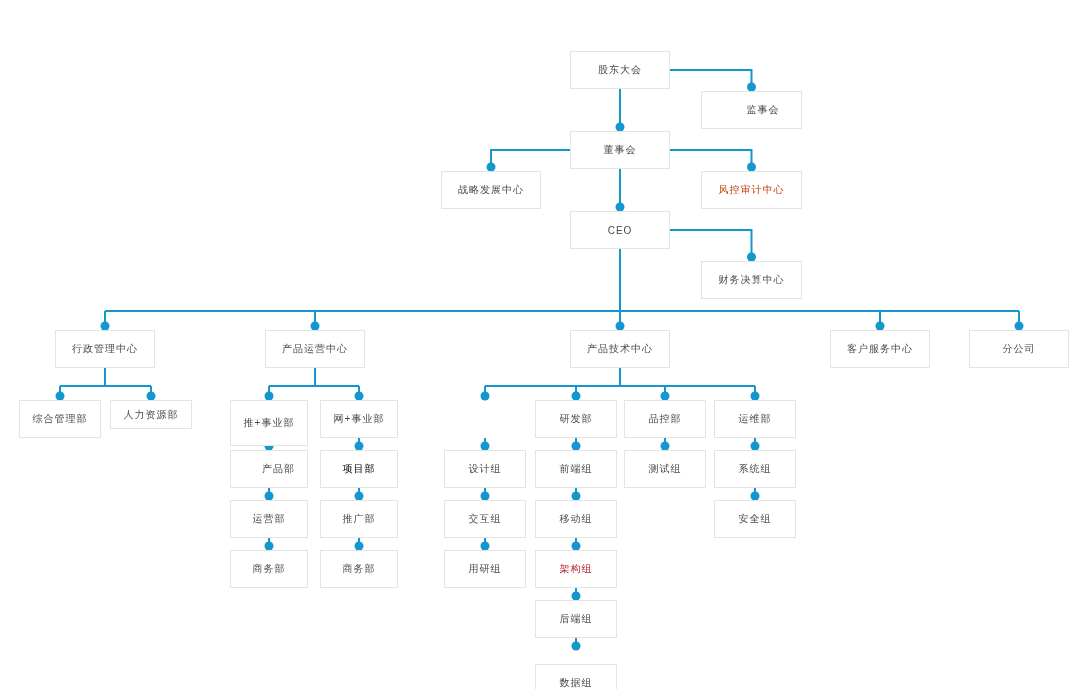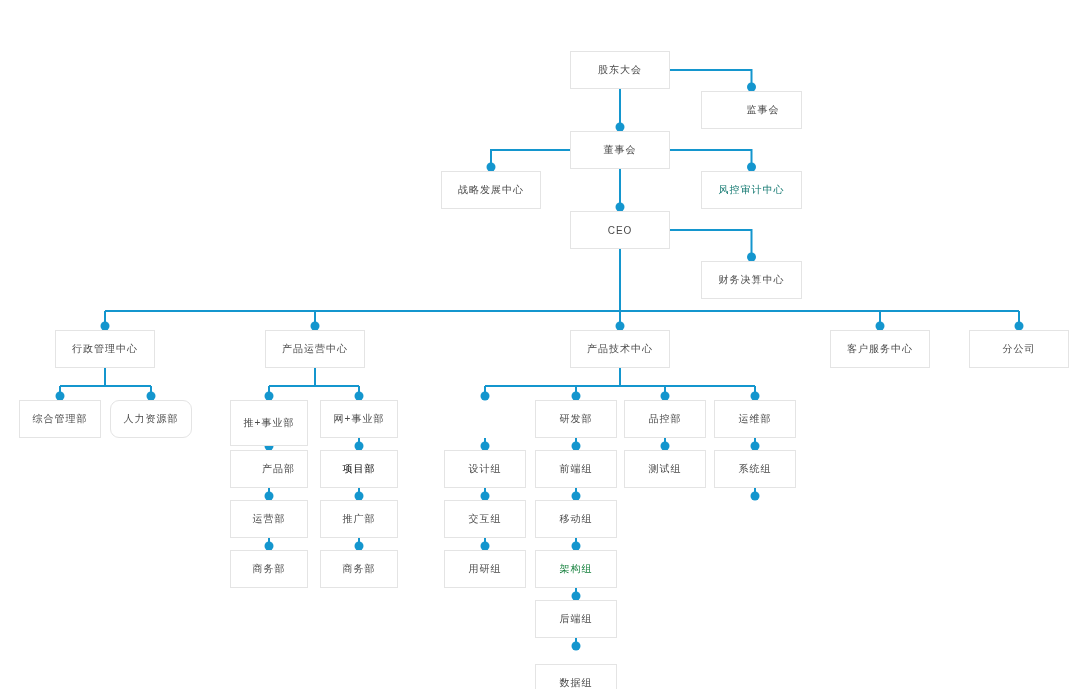--- a/index.html
+++ b/index.html
@@ -141,21 +141,21 @@
       </div>
       <div class="node" style="left: 701px; top: 91px; width: 101px; height: 38px; background: rgb(255, 255, 255); border-color: rgb(228, 228, 228); color: rgb(74, 74, 74); padding-left: 23px;">
         <span>监事会</span>
       </div>
       <div class="node" style="left: 570px; top: 131px; width: 100px; height: 38px; background: rgb(255, 255, 255); border-color: rgb(228, 228, 228); color: rgb(74, 74, 74);">
         <span>董事会</span>
       </div>
       <div class="node" style="left: 441px; top: 171px; width: 100px; height: 38px; background: rgb(255, 255, 255); border-color: rgb(228, 228, 228); color: rgb(74, 74, 74);">
         <span>战略发展中心</span>
       </div>
-      <div class="node" style="left: 701px; top: 171px; width: 101px; height: 38px; background: rgb(255, 255, 255); border-color: rgb(228, 228, 228); color: #0f766e;">
+      <div class="node" style="left: 701px; top: 171px; width: 101px; height: 38px; background: rgb(255, 255, 255); border-color: rgb(228, 228, 228); color: #c2410c;">
         <span>风控审计中心</span>
       </div>
       <div class="node" style="left: 570px; top: 211px; width: 100px; height: 38px; background: rgb(255, 255, 255); border-color: rgb(228, 228, 228); color: rgb(74, 74, 74);">
         <span>CEO</span>
       </div>
       <div class="node" style="left: 701px; top: 261px; width: 101px; height: 38px; background: rgb(255, 255, 255); border-color: rgb(228, 228, 228); color: rgb(74, 74, 74);">
         <span>财务决算中心</span>
       </div>
       <div class="node" style="left: 55px; top: 330px; width: 100px; height: 38px; background: rgb(255, 255, 255); border-color: rgb(228, 228, 228); color: rgb(74, 74, 74);">
         <span>行政管理中心</span>
@@ -168,21 +168,21 @@
       </div>
       <div class="node" style="left: 830px; top: 330px; width: 100px; height: 38px; background: rgb(255, 255, 255); border-color: rgb(228, 228, 228); color: rgb(74, 74, 74);">
         <span>客户服务中心</span>
       </div>
       <div class="node" style="left: 969px; top: 330px; width: 100px; height: 38px; background: rgb(255, 255, 255); border-color: rgb(228, 228, 228); color: rgb(74, 74, 74);">
         <span>分公司</span>
       </div>
       <div class="node" style="left: 19px; top: 400px; width: 82px; height: 38px; background: rgb(255, 255, 255); border-color: rgb(228, 228, 228); color: rgb(74, 74, 74);">
         <span>综合管理部</span>
       </div>
-      <div class="node" style="left: 110px; top: 400px; width: 82px; height: 38px; background: rgb(255, 255, 255); border-color: rgb(228, 228, 228); color: rgb(74, 74, 74); border-radius: 9px;">
+      <div class="node" style="left: 110px; top: 400px; width: 82px; height: 29px; background: rgb(255, 255, 255); border-color: rgb(228, 228, 228); color: rgb(74, 74, 74);">
         <span>人力资源部</span>
       </div>
       <div class="node" style="left: 230px; top: 400px; width: 78px; height: 46px; background: rgb(255, 255, 255); border-color: rgb(228, 228, 228); color: rgb(74, 74, 74);">
         <span>推+事业部</span>
       </div>
       <div class="node" style="left: 230px; top: 450px; width: 78px; height: 38px; background: rgb(255, 255, 255); border-color: rgb(228, 228, 228); color: rgb(74, 74, 74); padding-left: 19px;">
         <span>产品部</span>
       </div>
       <div class="node" style="left: 230px; top: 500px; width: 78px; height: 38px; background: rgb(255, 255, 255); border-color: rgb(228, 228, 228); color: rgb(74, 74, 74); font-family: Liberation Serif, serif;">
         <span>运营部</span>
@@ -213,35 +213,38 @@
       </div>
       <div class="node" style="left: 535px; top: 400px; width: 82px; height: 38px; background: rgb(255, 255, 255); border-color: rgb(228, 228, 228); color: rgb(74, 74, 74);">
         <span>研发部</span>
       </div>
       <div class="node" style="left: 535px; top: 450px; width: 82px; height: 38px; background: rgb(255, 255, 255); border-color: rgb(228, 228, 228); color: rgb(74, 74, 74);">
         <span>前端组</span>
       </div>
       <div class="node" style="left: 535px; top: 500px; width: 82px; height: 38px; background: rgb(255, 255, 255); border-color: rgb(228, 228, 228); color: rgb(74, 74, 74);">
         <span>移动组</span>
       </div>
-      <div class="node" style="left: 535px; top: 550px; width: 82px; height: 38px; background: rgb(255, 255, 255); border-color: rgb(228, 228, 228); color: #15803d;">
+      <div class="node" style="left: 535px; top: 550px; width: 82px; height: 38px; background: rgb(255, 255, 255); border-color: rgb(228, 228, 228); color: #b91c1c;">
         <span>架构组</span>
       </div>
       <div class="node" style="left: 535px; top: 600px; width: 82px; height: 38px; background: rgb(255, 255, 255); border-color: rgb(228, 228, 228); color: rgb(74, 74, 74);">
         <span>后端组</span>
       </div>
       <div class="node" style="left: 535px; top: 664px; width: 82px; height: 38px; background: rgb(255, 255, 255); border-color: rgb(228, 228, 228); color: rgb(74, 74, 74);">
         <span>数据组</span>
       </div>
       <div class="node" style="left: 624px; top: 400px; width: 82px; height: 38px; background: rgb(255, 255, 255); border-color: rgb(228, 228, 228); color: rgb(74, 74, 74);">
         <span>品控部</span>
       </div>
       <div class="node" style="left: 624px; top: 450px; width: 82px; height: 38px; background: rgb(255, 255, 255); border-color: rgb(228, 228, 228); color: rgb(74, 74, 74);">
         <span>测试组</span>
       </div>
       <div class="node" style="left: 714px; top: 400px; width: 82px; height: 38px; background: rgb(255, 255, 255); border-color: rgb(228, 228, 228); color: rgb(74, 74, 74);">
         <span>运维部</span>
       </div>
       <div class="node" style="left: 714px; top: 450px; width: 82px; height: 38px; background: rgb(255, 255, 255); border-color: rgb(228, 228, 228); color: rgb(74, 74, 74);">
         <span>系统组</span>
+      </div>
+      <div class="node" style="left: 714px; top: 500px; width: 82px; height: 38px; background: rgb(255, 255, 255); border-color: rgb(228, 228, 228); color: rgb(74, 74, 74);">
+        <span>安全组</span>
       </div>
     </div>
 </div>
 
 </body></html>

